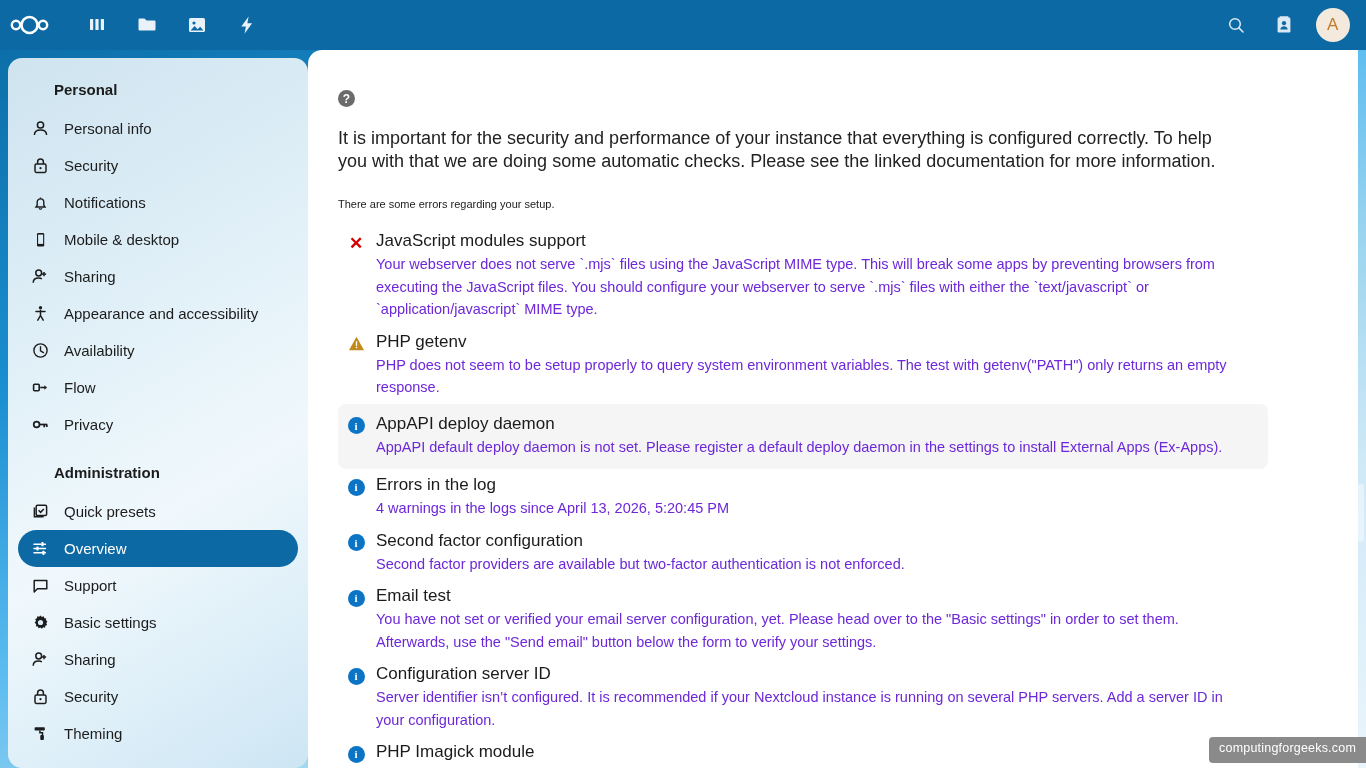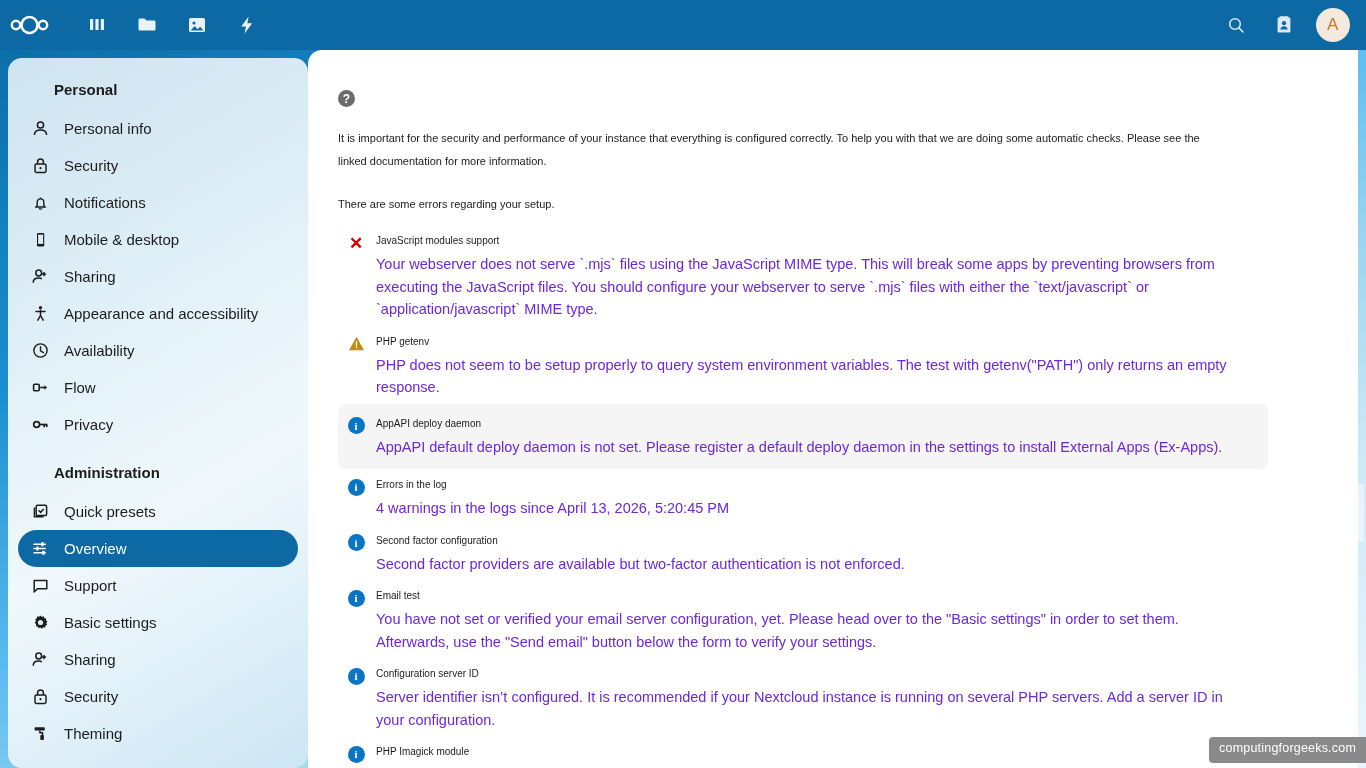--- a/index.html
+++ b/index.html
@@ -107,40 +107,40 @@
   .help-icon {
     width: 17px; height: 17px; border-radius: 50%;
     background: #6b6b6b; color: #ffffff;
     font-size: 12px; font-weight: bold;
     display: flex; align-items: center; justify-content: center;
     cursor: pointer; line-height: 1;
   }
   #intro {
     margin-top: 20px;
     width: 878px;
-    font-size: 11px; line-height: 23px; color: #222222;
+    font-size: 18px; line-height: 23px; color: #222222;
   }
   #errors-line {
     margin-top: 21px;
     font-size: 11px; line-height: 20px; color: #1b1b1b;
   }
 
   #warnings { margin-top: 11px; width: 930px; }
   .warn {
     display: flex;
     gap: 11px;
     padding: 5px 8px 5px 9px;
     border-radius: 8px;
     align-items: flex-start;
   }
   .warn.highlight { background: #f5f5f5; padding-top: 9px; padding-bottom: 11px; }
   .warn-icon { flex: 0 0 18px; width: 18px; height: 18px; margin-top: 4px; display: flex; align-items: center; justify-content: center; }
   .warn-body { flex: 1 1 auto; }
   .warn-title {
-    font-size: 10px; color: #1b1b1b; line-height: 21px;
+    font-size: 17px; color: #1b1b1b; line-height: 21px;
     margin-bottom: 2px;
   }
   .warn-desc {
     font-size: 14.5px; color: #6d28d9; line-height: 22.5px;
     max-width: 874px;
   }
   .icon-x { color: #d40000; font-size: 17px; font-weight: bold; line-height: 1; font-family: "Liberation Sans", sans-serif; }
   .icon-info {
     width: 17px; height: 17px; border-radius: 50%; background: #0b74c4;
     color: #ffffff; font-size: 11px; font-weight: bold;

